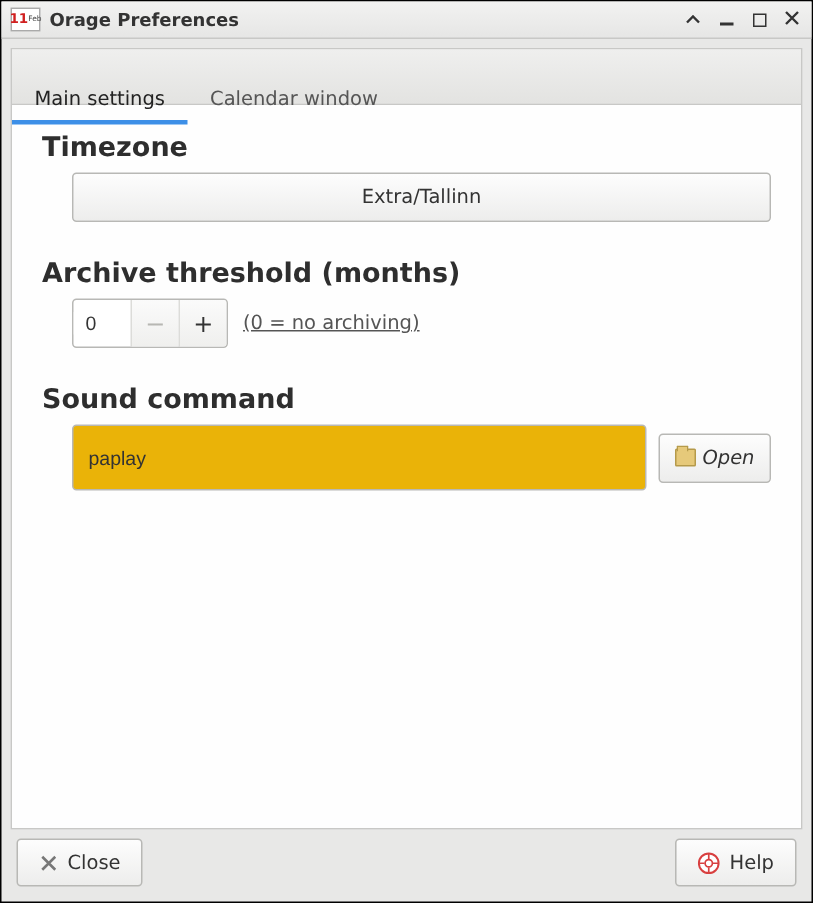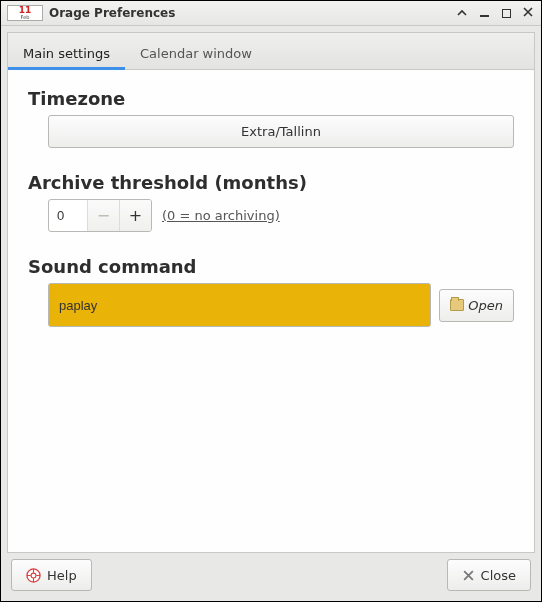--- a/index.html
+++ b/index.html
@@ -24,31 +24,31 @@
   .titlebar {
     height: 25px;
     background: linear-gradient(#f2f2f1,#e6e6e5);
     border-bottom: 1px solid #c8c8c6;
     display: flex;
     align-items: center;
     padding: 0 6px;
     gap: 6px;
   }
   .titlebar .appicon {
-    width: 36px; height:16px;
+    width: 20px; height:16px;
     background:#fff;
     border:1px solid #aaa;
     display:flex;
     align-items:center;
     justify-content:center;
     font-size:8px;
     line-height:1;
     color:#e03030;
     font-weight:bold;
-    flex-direction:column;
+    flex-direction:row;
   }
   .titlebar .appicon .num { font-size:9px; color:#d02020;}
   .titlebar .appicon .mon { font-size:5px; color:#444; font-weight:normal;}
   .titlebar .title {
     flex:1;
     text-align:left;
     font-weight:bold;
     font-size:12px;
     color:#333;
     padding-right:70px; 
@@ -99,21 +99,21 @@
     background:linear-gradient(#efefee,#e3e3e1);
     border-bottom:1px solid #c8c8c6;
     display:flex;
     align-items:flex-end;
   }
   .tab {
     padding: 10px 15px 9px;
     font-size:13px;
     color:#555;
     position:relative;
-    top:1px;
+    top:14px;
   }
   .tab.active {
     color:#222;
     border-bottom:3px solid #3d8fe7;
     padding-bottom:6px;
   }
 
   .tabcontent {
     flex:1;
     padding: 12px 20px;
@@ -317,33 +317,33 @@
             <span class="folder-icon"></span>
             <span>Open</span>
           </div>
         </div>
 
       </div>
     </div>
 
     <div class="button-bar">
       <div class="btn">
+        <span class="close-icon">
+          <svg width="13" height="13" viewBox="0 0 12 12">
+            <path d="M2 2 L10 10 M10 2 L2 10" stroke="#777" stroke-width="1.6"></path>
+          </svg>
+        </span>
+        <span>Close</span>
+      </div>
+      <div class="btn">
         <span class="help-icon">
           <svg width="15" height="15" viewBox="0 0 16 16">
             <circle cx="8" cy="8" r="7" fill="#fff" stroke="#d84040" stroke-width="1.4"></circle>
             <circle cx="8" cy="8" r="2.6" fill="#fff" stroke="#d84040" stroke-width="1.2"></circle>
             <path d="M8 1 L8 5 M8 11 L8 15 M1 8 L5 8 M11 8 L15 8" stroke="#d84040" stroke-width="1.2"></path>
           </svg>
         </span>
         <span>Help</span>
       </div>
-      <div class="btn">
-        <span class="close-icon">
-          <svg width="13" height="13" viewBox="0 0 12 12">
-            <path d="M2 2 L10 10 M10 2 L2 10" stroke="#777" stroke-width="1.6"></path>
-          </svg>
-        </span>
-        <span>Close</span>
-      </div>
     </div>
 
   </div>
 </div>
 
 </body></html>

